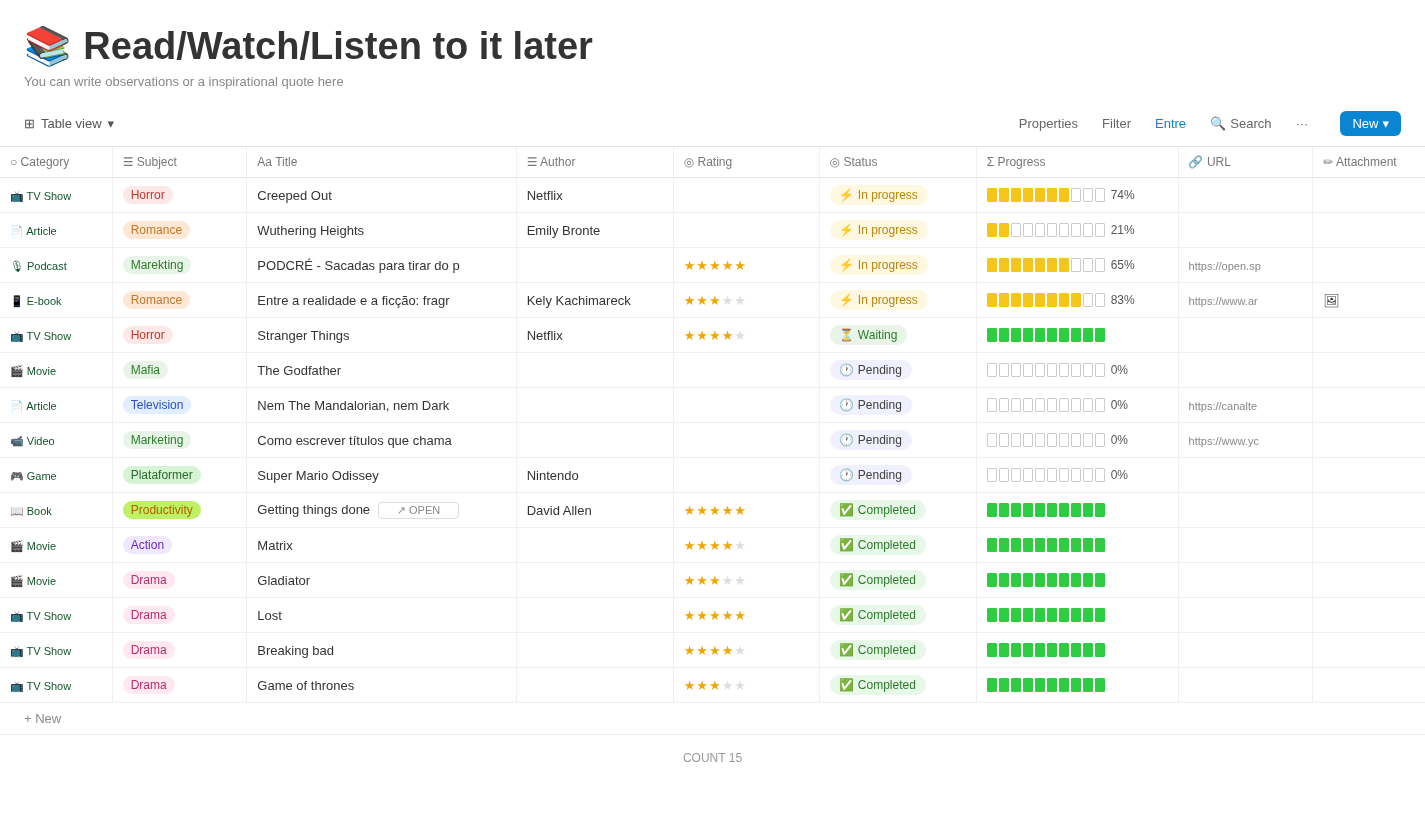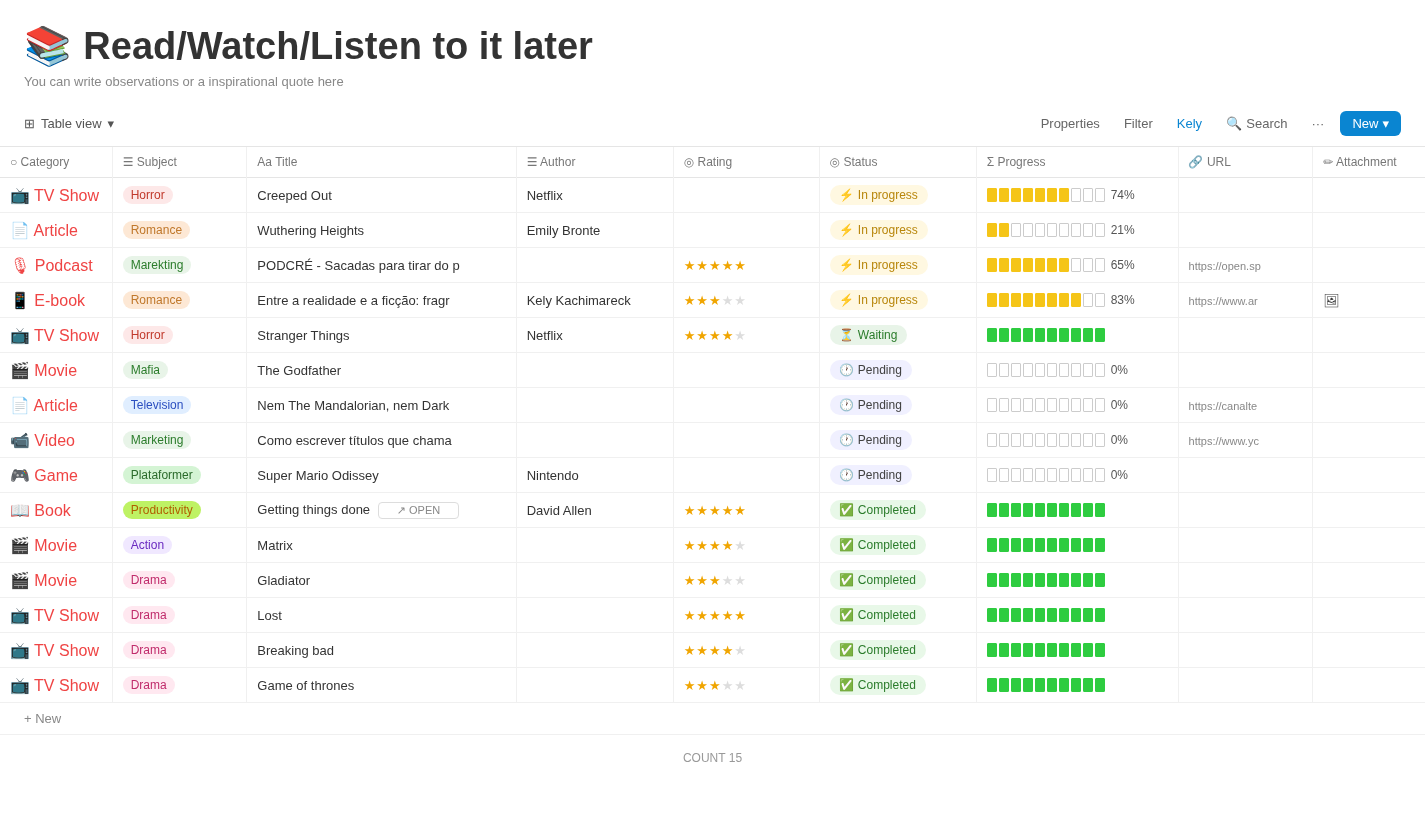--- a/index.html
+++ b/index.html
@@ -8,21 +8,21 @@
     .page-header { padding: 24px 24px 12px 24px; }
     .page-title { font-size: 38px; font-weight: 700; display: flex; align-items: center; gap: 12px; }
     .page-subtitle { margin-top: 6px; font-size: 13px; color: #888; }
     
     .toolbar { display: flex; align-items: center; padding: 10px 24px; border-bottom: 1px solid #e5e5e5; gap: 8px; }
     .toolbar-left { display: flex; align-items: center; gap: 6px; font-size: 13px; color: #555; cursor: pointer; }
     .toolbar-spacer { flex: 1; }
     .toolbar-right { display: flex; align-items: center; gap: 8px; }
     .btn-toolbar { background: none; border: none; cursor: pointer; color: #666; font-size: 13px; padding: 4px 8px; border-radius: 4px; }
     .btn-toolbar.sort { color: #0a85d1; font-weight: 500; }
-    .btn-new { background: #0a85d1; color: #fff; border: none; border-radius: 6px; padding: 5px 12px; font-size: 13px; cursor: pointer; display: flex; align-items: center; gap: 4px; }
+    .btn-new { background: #0a85d1; color: #fff; border: none; border-radius: 6px; padding: 5px 12px; font-size: 13px; cursor: pointer; display: flex; align-items: center; gap: 4px; margin-left: 16px; }
     .search-icon-btn { display: flex; align-items: center; gap: 4px; color: #666; font-size: 13px; cursor: pointer; padding: 4px 8px; border-radius: 4px; }
     
     .table-container { overflow-x: auto; padding: 0 0 0 0; }
     table { width: 100%; border-collapse: collapse; table-layout: fixed; }
     
     thead tr { border-bottom: 1px solid #e5e5e5; }
     thead th { padding: 8px 10px; text-align: left; font-weight: 500; color: #777; font-size: 12px; border-right: 1px solid #f0f0f0; white-space: nowrap; background: #fff; }
     thead th:last-child { border-right: none; }
     
     tbody tr { border-bottom: 1px solid #f0f0f0; }
@@ -32,21 +32,21 @@
     .col-category { width: 100px; }
     .col-subject { width: 120px; }
     .col-title { width: 240px; }
     .col-author { width: 140px; }
     .col-rating { width: 130px; }
     .col-status { width: 140px; }
     .col-progress { width: 180px; }
     .col-url { width: 120px; }
     .col-attachment { width: 100px; }
     
-    .category-badge { display: inline-flex; align-items: center; gap: 4px; font-size: 16px; color: #ef4444; }
+    .category-badge { display: inline-flex; align-items: center; gap: 4px; font-size: 11px; color: #14532d; }
     .subject-badge { display: inline-block; padding: 2px 8px; border-radius: 12px; font-size: 12px; font-weight: 500; }
     
     .badge-horror { background: #fde8e8; color: #c0392b; }
     .badge-romance { background: #fde8d5; color: #c0782b; }
     .badge-marekting { background: #e8f4e8; color: #2b7c2b; }
     .badge-marketing { background: #e8f4e8; color: #2b7c2b; }
     .badge-television { background: #e0eeff; color: #2b4fc0; }
     .badge-productivity { background: #bef264; color: #b05e00; }
     .badge-action { background: #f0e8ff; color: #6b2bc0; }
     .badge-drama { background: #ffe8f0; color: #c02b6b; }
@@ -91,21 +91,21 @@
 <div class="toolbar">
   <div class="toolbar-left">
     <span>⊞</span>
     <span>Table view</span>
     <span>▾</span>
   </div>
   <div class="toolbar-spacer"></div>
   <div class="toolbar-right">
     <button class="btn-toolbar">Properties</button>
     <button class="btn-toolbar">Filter</button>
-    <button class="btn-toolbar sort">Kely</button>
+    <button class="btn-toolbar sort">Entre</button>
     <div class="search-icon-btn">
       <span>🔍</span>
       <span>Search</span>
     </div>
     <button class="btn-toolbar">···</button>
     <button class="btn-new">
       <span>New</span>
       <span>▾</span>
     </button>
   </div>

